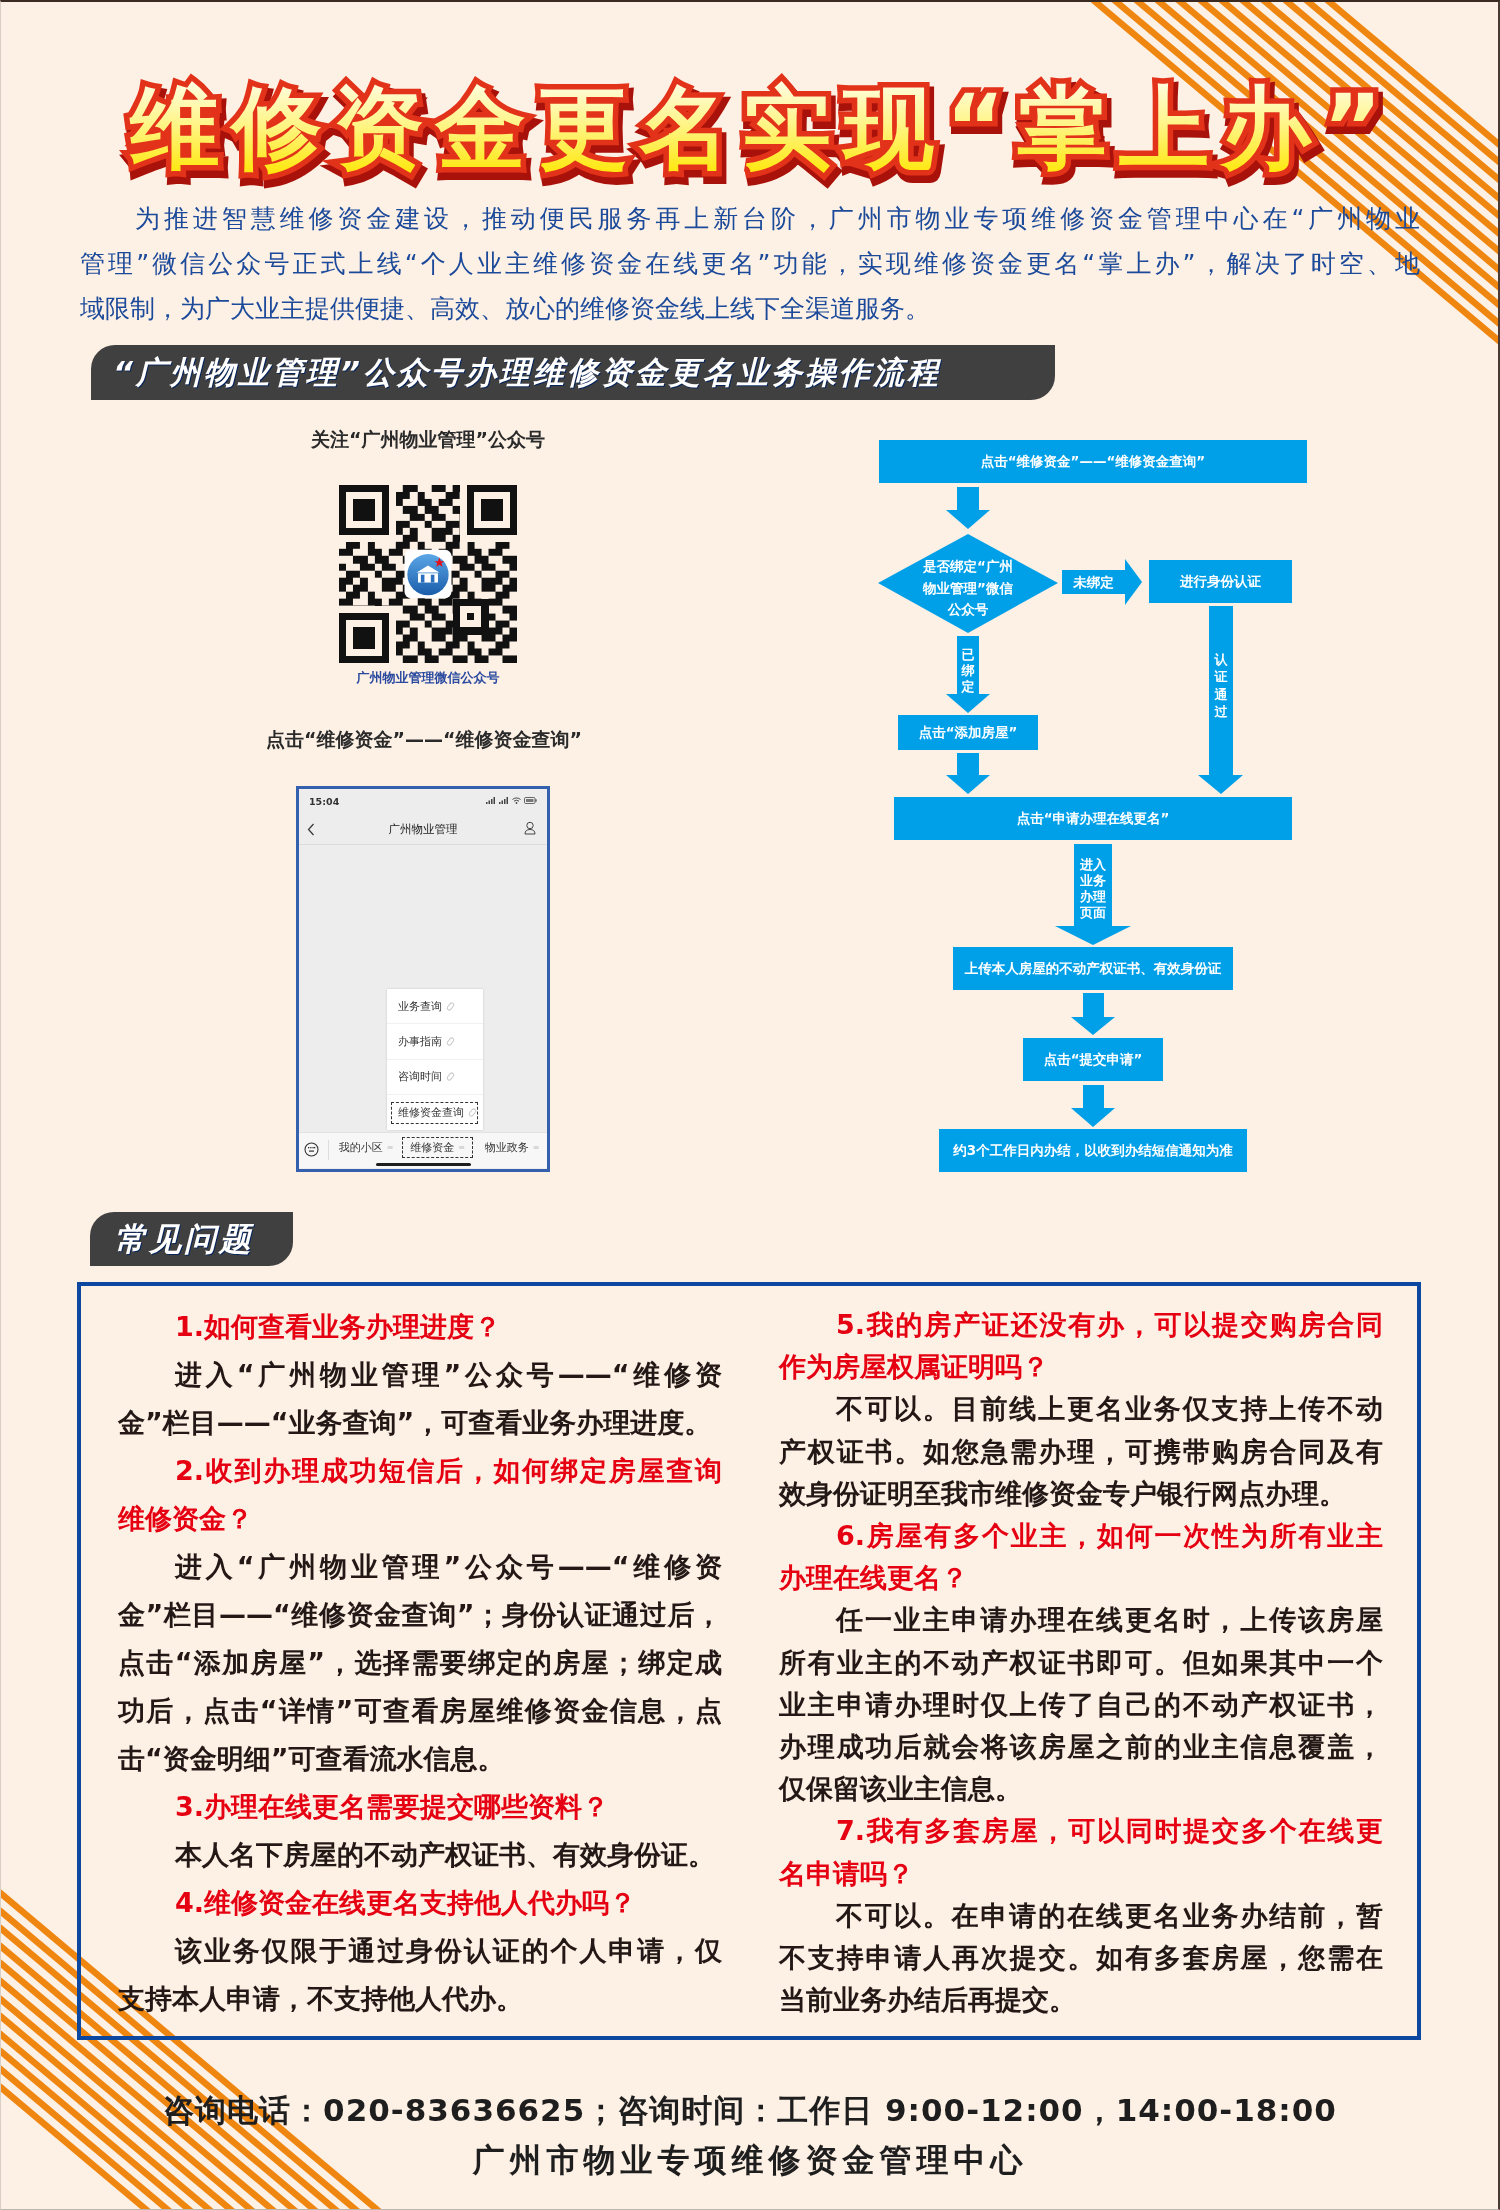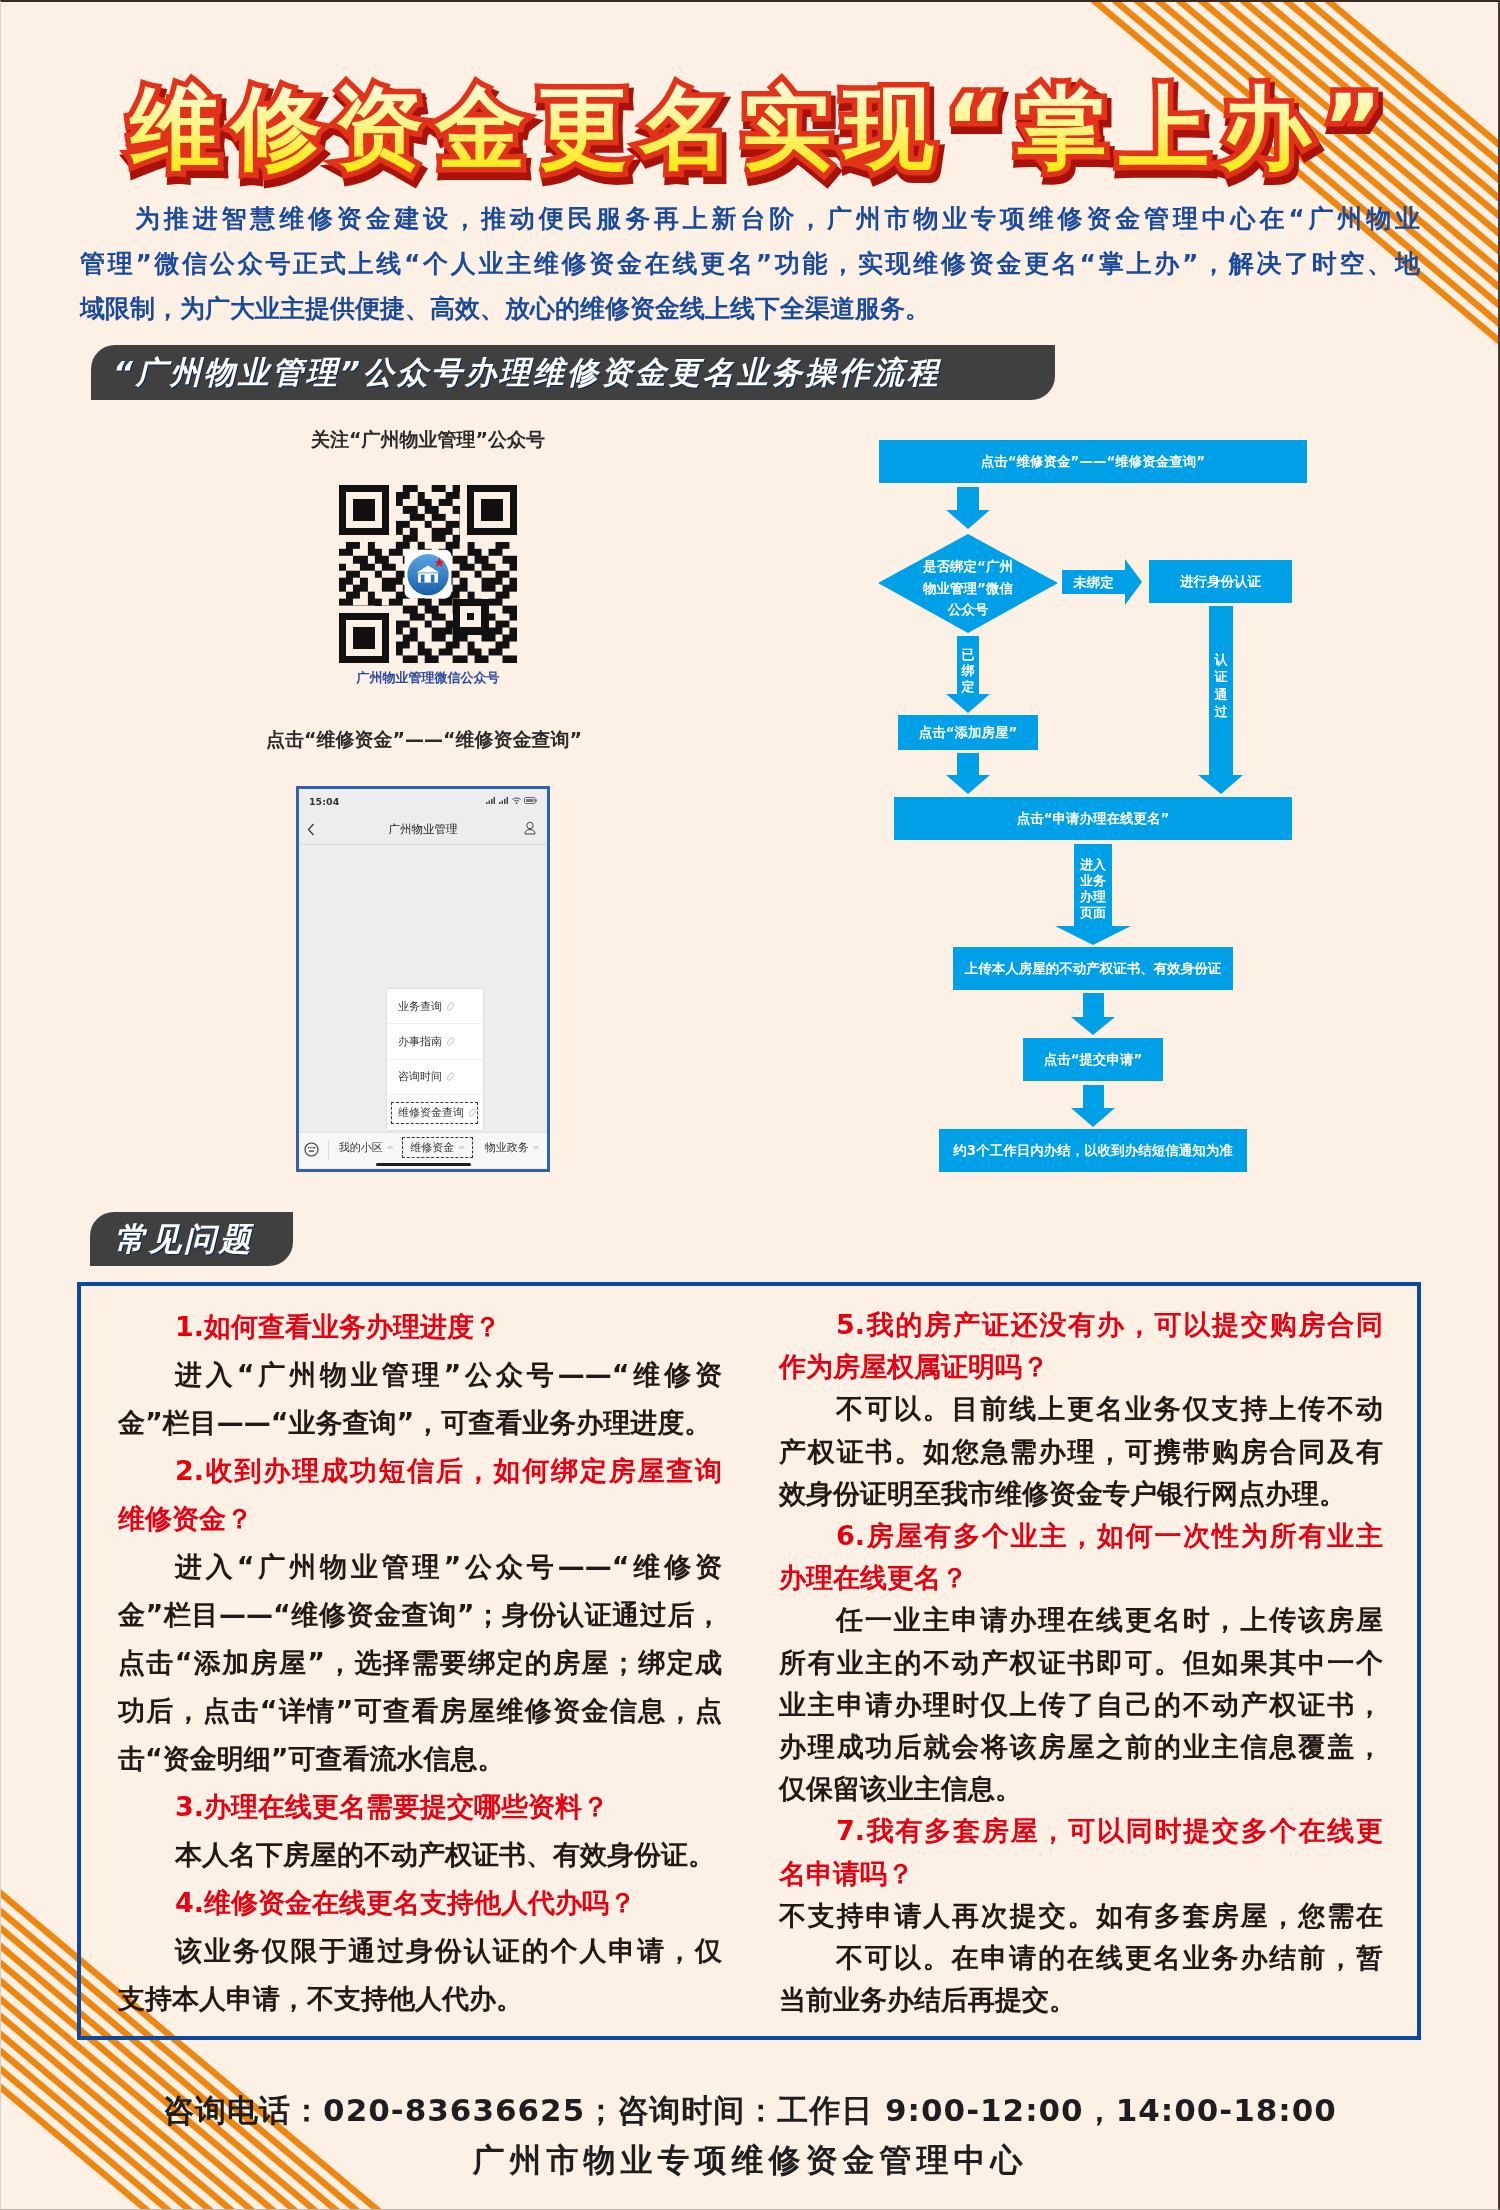--- a/index.html
+++ b/index.html
@@ -15,21 +15,21 @@
   .title-wrap { position:absolute; left:12px; top:78px; width:1500px; height:100px; }
   .title-layer { position:absolute; left:0; top:0; width:100%; text-align:center; font-size:90px;
                  line-height:100px; font-weight:900; letter-spacing:12px; white-space:nowrap; }
   .title-shadow { color:#a9120b; -webkit-text-stroke:14px #a9120b; transform:translate(3px,6px); }
   .title-stroke { color:#e3321a; -webkit-text-stroke:11px #e3321a; }
   .title-fill { background:linear-gradient(180deg,#fffde8 0%,#fff58a 45%,#ffe600 100%);
                 -webkit-background-clip:text; background-clip:text; color:transparent; }
 
   
   .intro { position:absolute; left:80px; top:196px; width:1340px; font-size:25px; line-height:45px;
-           font-weight:bold; color:#1c4a9a; }
+           font-weight:normal; color:#1c4a9a; }
   .intro .ln { text-align:justify; text-align-last:justify; }
   .intro .ln.first { padding-left:55px; }
   .intro .ln.last { text-align-last:left; }
 
   
   .banner { position:absolute; background:#404040; color:#fff; font-weight:bold; box-sizing:border-box;
             border-radius:24px 0 24px 0; text-shadow:1px 1px 0 #06245a; white-space:nowrap;font-style:italic; }
   .banner.flow { left:91px; top:345px; width:964px; height:55px; line-height:55px; font-size:31px;
                  letter-spacing:3px; padding-left:22px; }
   .banner.faq { left:90px; top:1212px; width:203px; height:54px; line-height:54px; font-size:32px;
@@ -362,22 +362,22 @@
       <div class="ln q l">办理在线更名？</div>
       <div class="ln a j ind">任一业主申请办理在线更名时，上传该房屋</div>
       <div class="ln a j">所有业主的不动产权证书即可。但如果其中一个</div>
       <div class="ln a j">业主申请办理时仅上传了自己的不动产权证书，</div>
       <div class="ln a j">办理成功后就会将该房屋之前的业主信息覆盖，</div>
       <div class="ln a l">仅保留该业主信息。</div>
     </div>
     <div>
       <div class="ln q j ind">7.我有多套房屋，可以同时提交多个在线更</div>
       <div class="ln q l">名申请吗？</div>
+      <div class="ln a j ind">不可以。在申请的在线更名业务办结前，暂</div>
       <div class="ln a j">不支持申请人再次提交。如有多套房屋，您需在</div>
-      <div class="ln a j ind">不可以。在申请的在线更名业务办结前，暂</div>
       <div class="ln a l">当前业务办结后再提交。</div>
     </div>
   </div>
 
   <div class="footer-contact">咨询电话：020-83636625；咨询时间：工作日 9:00-12:00，14:00-18:00</div>
   <div class="footer-org">广州市物业专项维修资金管理中心</div>
 
   <div class="frame"></div>
 </div>
 

